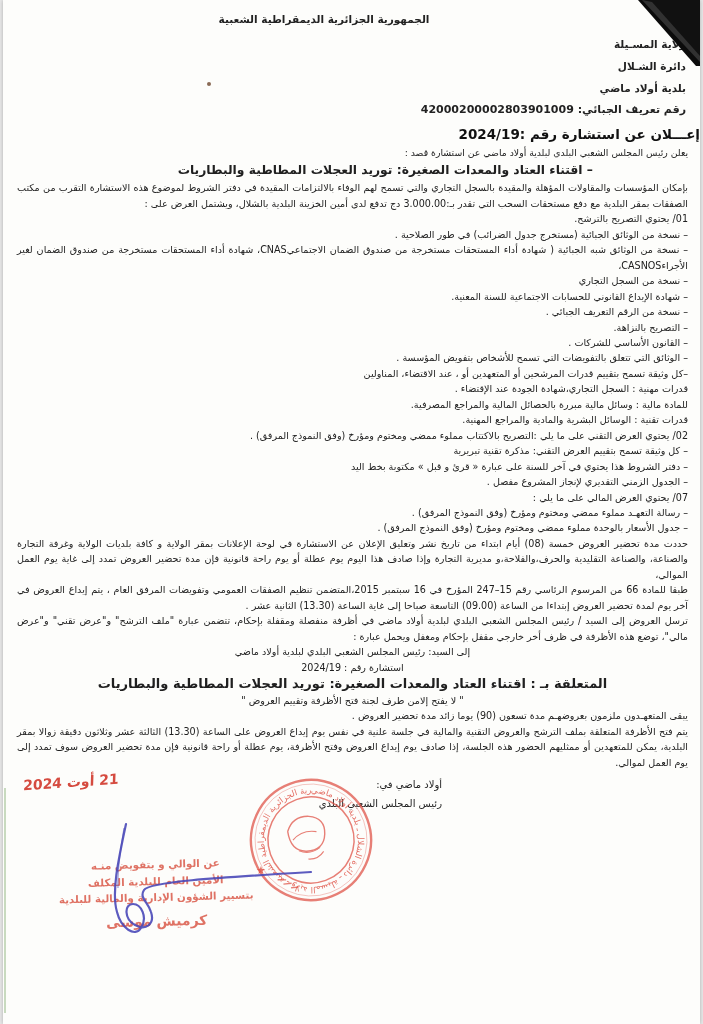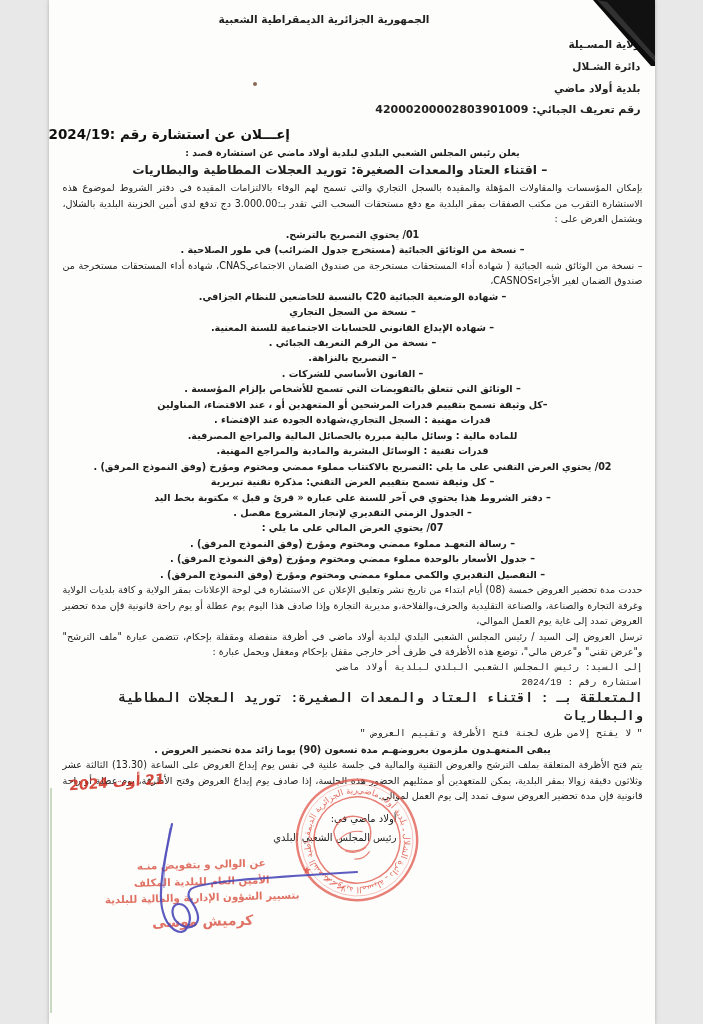--- a/index.html
+++ b/index.html
@@ -1,43 +1,43 @@
 <!DOCTYPE html>
 <html lang="ar"><head>
 <meta charset="utf-8">
 <style>
   html,body{margin:0;padding:0;background:#e8e8e8;}
   .page{
-    position:relative;width:606px;height:1024px;margin:0 auto;
+    position:relative;width:697px;height:1024px;margin:0 auto;
     background:#fdfdfb;overflow:hidden;
     font-family:"DejaVu Sans",sans-serif;color:#1d1d1d;
     box-shadow:0 0 4px rgba(0,0,0,.25);
   }
   
   .republic{
     direction:rtl;text-align:center;padding-top:13px;margin-left:-55px;
     font-size:10.5px;font-weight:bold;color:#222;
   }
   .hdr{
     direction:rtl;text-align:right;padding:8px 14px 0 0;
     font-size:10.5px;font-weight:bold;line-height:22px;color:#222;
   }
   .hdr .taxid{font-size:11px;}
   .doc-title{
-    direction:rtl;text-align:left;margin-top:5px;
+    direction:rtl;text-align:right;margin-top:5px;
     font-size:13.5px;font-weight:bold;color:#111;
   }
   
   .body-txt{
     direction:rtl;padding:3px 12px 0 14px;
     font-size:9.6px;line-height:15.45px;color:#202020;
   }
   .l{min-height:15px;}
-  .r{text-align:center;font-weight:bold;}
-  .c{font-family:Liberation Mono, monospace;}
+  .r{text-align:right;}
+  .c{text-align:center;}
   .j{text-align:justify;text-align-last:right;}
   .big{font-size:12.3px;font-weight:bold;line-height:20px;padding-right:95px;text-align:right;}
   .midbold{font-weight:bold;font-size:13px;line-height:18px;}
   .sm{font-size:9.3px;}
   
   .sig{
     direction:rtl;text-align:right;width:130px;
     margin:5px 258px 0 auto;font-size:10px;font-weight:normal;line-height:19px;color:#222;
   }
   
@@ -83,40 +83,39 @@
 
   <div class="doc-title">إعـــلان عن استشارة رقم :2024/19</div>
 
   <div class="body-txt">
       <div class="l r sm">يعلن رئيس المجلس الشعبي البلدي لبلدية أولاد ماضي عن استشارة قصد :</div>
       <div class="l big">– اقتناء العتاد والمعدات الصغيرة: توريد العجلات المطاطية والبطاريات</div>
       <div class="l j">بإمكان المؤسسات والمقاولات المؤهلة والمقيدة بالسجل التجاري والتي تسمح لهم الوفاء بالالتزامات المقيدة في دفتر الشروط لموضوع هذه الاستشارة التقرب من مكتب الصفقات بمقر البلدية مع دفع مستحقات السحب التي تقدر بـ:3.000.00 دج تدفع لدى أمين الخزينة البلدية بالشلال، ويشتمل العرض على :</div>
       <div class="l r">01/ يحتوي التصريح بالترشح.</div>
       <div class="l r">– نسخة من الوثائق الجبائية (مستخرج جدول الضرائب)  في طور الصلاحية .</div>
       <div class="l j">– نسخة من الوثائق شبه الجبائية ( شهادة أداء المستحقات مستخرجة من صندوق الضمان الاجتماعيCNAS، شهادة أداء المستحقات مستخرجة من صندوق الضمان لغير الأجراءCASNOS،</div>
-      <div class="l r">– شهادة الوضعية الجبائية C20 بالنسبة للخاضعين للنظام الجزافي.</div>
       <div class="l r">– نسخة من السجل التجاري</div>
       <div class="l r">– شهادة الإيداع القانوني للحسابات الاجتماعية للسنة المعنية.</div>
       <div class="l r">– نسخة من الرقم التعريف الجبائي .</div>
       <div class="l r">– التصريح بالنزاهة.</div>
       <div class="l r">– القانون الأساسي للشركات .</div>
-      <div class="l r">– الوثائق التي تتعلق بالتفويضات التي تسمح للأشخاص بإلزام المؤسسة .</div>
+      <div class="l r">– الوثائق التي تتعلق بالتفويضات التي تسمح للأشخاص بتفويض المؤسسة .</div>
       <div class="l r">–كل وثيقة تسمح بتقييم قدرات المرشحين أو المتعهدين أو ، عند الاقتضاء، المناولين</div>
       <div class="l r">قدرات مهنية : السجل التجاري،شهادة الجودة عند الإقتضاء .</div>
       <div class="l r">للمادة مالية : وسائل مالية مبررة بالحصائل المالية والمراجع المصرفية.</div>
       <div class="l r">قدرات تقنية : الوسائل البشرية والمادية والمراجع المهنية.</div>
       <div class="l r">02/  يحتوي العرض التقني على ما يلي :التصريح بالاكتتاب مملوء ممضي ومختوم ومؤرخ (وفق النموذج المرفق) .</div>
       <div class="l r">– كل وثيقة تسمح بتقييم العرض التقني: مذكرة تقنية تبريرية</div>
       <div class="l r">– دفتر الشروط هذا يحتوي في آخر للسنة على عبارة « قرئ و قبل » مكتوبة بخط اليد</div>
       <div class="l r">– الجدول الزمني التقديري لإنجاز المشروع مفصل .</div>
       <div class="l r">07/  يحتوي العرض المالي على ما يلي :</div>
       <div class="l r">– رسالة التعهـد مملوء ممضي ومختوم ومؤرخ (وفق النموذج المرفق) .</div>
       <div class="l r">– جدول الأسعار بالوحدة مملوء ممضي ومختوم ومؤرخ (وفق النموذج المرفق) .</div>
-      <div class="l r">– التفصيل التقديري والكمي مملوء ممضي ومختوم ومؤرخ (وفق النموذج المرفق) .</div>
       <div class="l j">حددت مدة تحضير العروض خمسة (08) أيام ابتداء من تاريخ نشر وتعليق الإعلان عن الاستشارة في لوحة الإعلانات بمقر الولاية و كافة بلديات الولاية وغرفة التجارة والصناعة، والصناعة التقليدية والحرف،والفلاحة،و مديرية التجارة وإذا صادف هذا اليوم يوم عطلة أو يوم راحة قانونية فإن مدة تحضير العروض تمدد إلى غاية يوم العمل الموالي،</div>
+      <div class="l j">طبقا للمادة 66 من المرسوم الرئاسي رقم 15–247 المؤرخ في 16 سبتمبر 2015،المتضمن تنظيم الصفقات العمومي وتفويضات المرفق العام ، يتم إيداع العروض في آخر يوم لمدة تحضير العروض إبتداءا من الساعة (09.00) التاسعة صباحا إلى غاية الساعة (13.30) الثانية عشر .</div>
       <div class="l j">ترسل العروض إلى السيد / رئيس المجلس الشعبي البلدي لبلدية أولاد ماضي في أظرفة منفصلة ومقفلة بإحكام، تتضمن عبارة "ملف الترشح" و"عرض تقني" و"عرض مالي"، توضع هذه الأظرفة في ظرف أخر خارجي مقفل بإحكام ومغفل ويحمل عبارة :</div>
       <div class="l c">إلى السيد: رئيس المجلس الشعبي البلدي لبلدية أولاد ماضي</div>
       <div class="l c">استشارة رقم : 2024/19</div>
       <div class="l c midbold">المتعلقة بـ : اقتناء العتاد والمعدات الصغيرة: توريد العجلات المطاطية والبطاريات</div>
       <div class="l c">" لا يفتح إلامن طرف لجنة فتح الأظرفة وتقييم العروض "</div>
       <div class="l r">يبقى المتعهـدون ملزمون بعروضهـم مدة تسعون (90) يوما زائد مدة تحضير العروض .</div>
       <div class="l j">يتم فتح الأظرفة المتعلقة بملف الترشح والعروض التقنية والمالية في جلسة علنية في نفس يوم إيداع العروض على الساعة (13.30) الثالثة عشر وثلاثون دقيقة زوالا بمقر البلدية، يمكن للمتعهدين أو ممثليهم الحضور هذه الجلسة، إذا صادف يوم إيداع العروض وفتح الأظرفة، يوم عطلة أو راحة قانونية فإن مدة تحضير العروض سوف تمدد إلى يوم العمل لموالي.</div>
     </div>
 
   <div class="sig">

